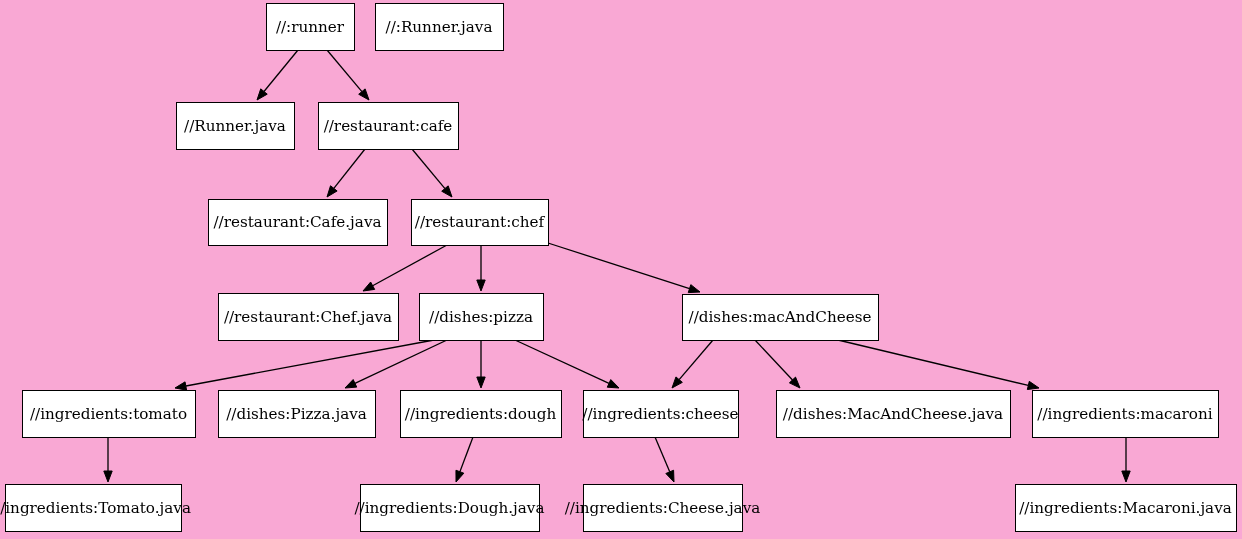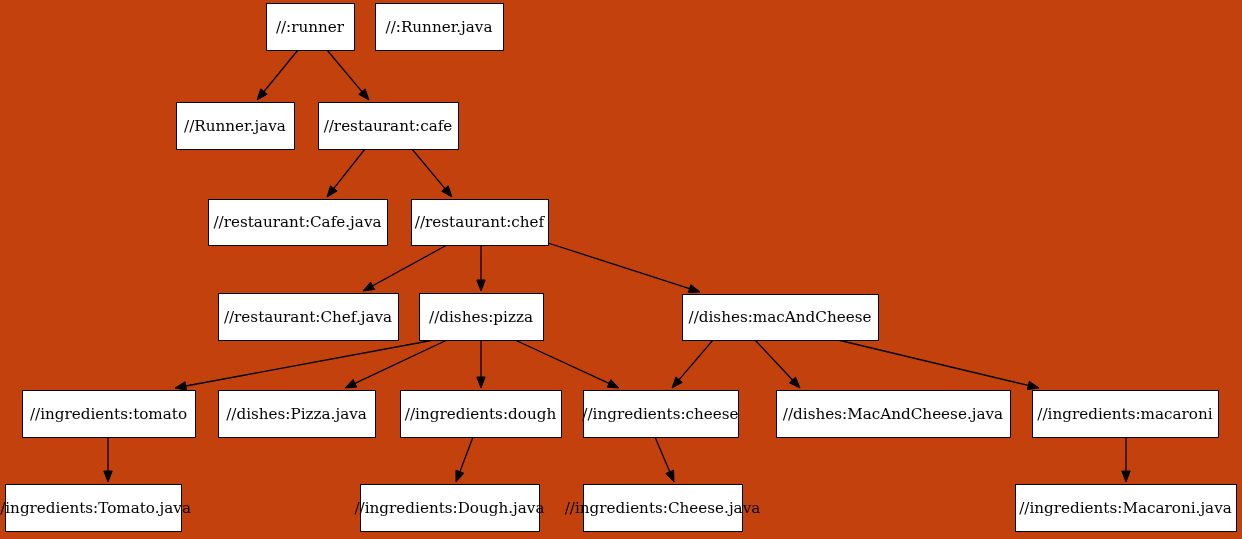--- a/index.html
+++ b/index.html
@@ -10,21 +10,21 @@
   body {
     width: 1242px;
     height: 539px;
     overflow: hidden;
     font-family: "DejaVu Serif", "Liberation Serif", serif;
   }
   #graph-root {
     position: relative;
     width: 1242px;
     height: 539px;
-    background: #c2410c;
+    background: #f9a8d4;
   }
   #graph-svg {
     position: absolute;
     left: 0;
     top: 0;
     width: 1242px;
     height: 539px;
     display: block;
   }
   .graph-node rect {

